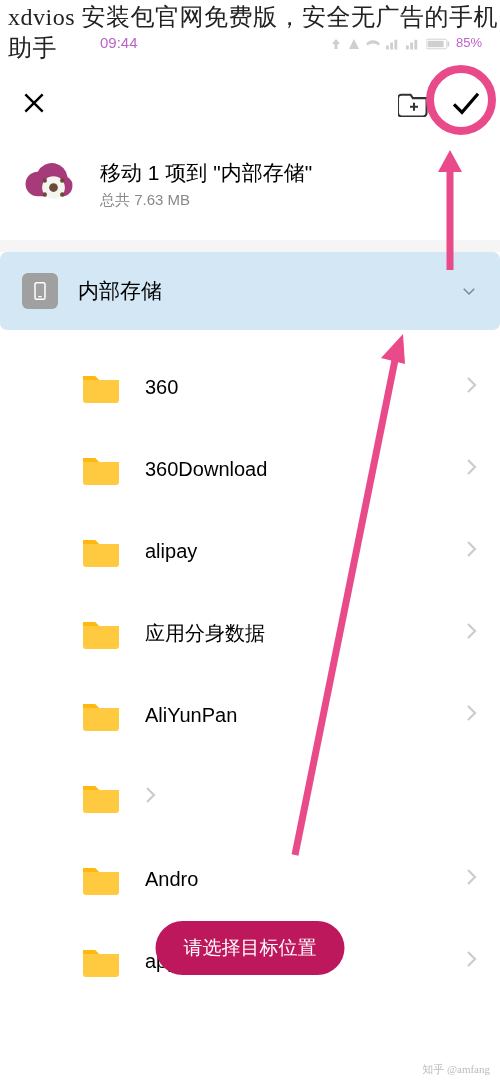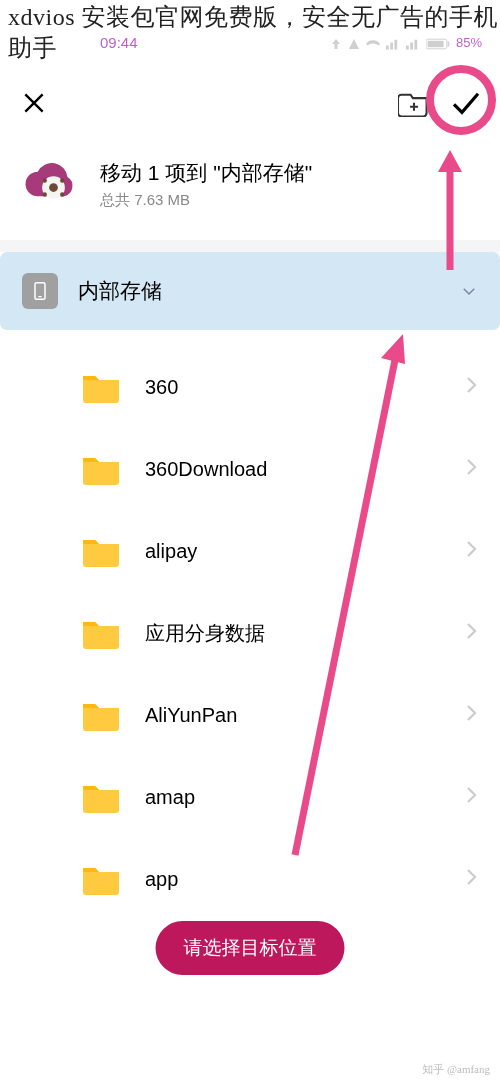--- a/index.html
+++ b/index.html
@@ -193,21 +193,32 @@
       <svg width="12" height="18" viewBox="0 0 12 18">
           <path d="M2 2 L9 9 L2 16" stroke="#ccc" stroke-width="2.2" fill="none"></path>
         </svg>
     </div>
     </div>
     <div class="folder-row">
     <div class="folder-icon"><svg viewBox="0 0 40 34">
           <path d="M2 6 h12 l4 4 h20 v20 a3 3 0 0 1 -3 3 H5 a3 3 0 0 1 -3 -3 z" fill="#ffc940"></path>
           <path d="M2 6 h12 l4 4 H2 z" fill="#ffb810"></path>
         </svg></div>
-    <div class="folder-name">amap</div>
+    <div class="folder-chevron">
+      <svg width="12" height="18" viewBox="0 0 12 18">
+          <path d="M2 2 L9 9 L2 16" stroke="#ccc" stroke-width="2.2" fill="none"></path>
+        </svg>
+    </div>
+    </div>
+    <div class="folder-row">
+    <div class="folder-icon"><svg viewBox="0 0 40 34">
+          <path d="M2 6 h12 l4 4 h20 v20 a3 3 0 0 1 -3 3 H5 a3 3 0 0 1 -3 -3 z" fill="#ffc940"></path>
+          <path d="M2 6 h12 l4 4 H2 z" fill="#ffb810"></path>
+        </svg></div>
+    <div class="folder-name">Andro</div>
     <div class="folder-chevron">
       <svg width="12" height="18" viewBox="0 0 12 18">
           <path d="M2 2 L9 9 L2 16" stroke="#ccc" stroke-width="2.2" fill="none"></path>
         </svg>
     </div>
     </div>
     <div class="folder-row">
     <div class="folder-icon"><svg viewBox="0 0 40 34">
           <path d="M2 6 h12 l4 4 h20 v20 a3 3 0 0 1 -3 3 H5 a3 3 0 0 1 -3 -3 z" fill="#ffc940"></path>
           <path d="M2 6 h12 l4 4 H2 z" fill="#ffb810"></path>

